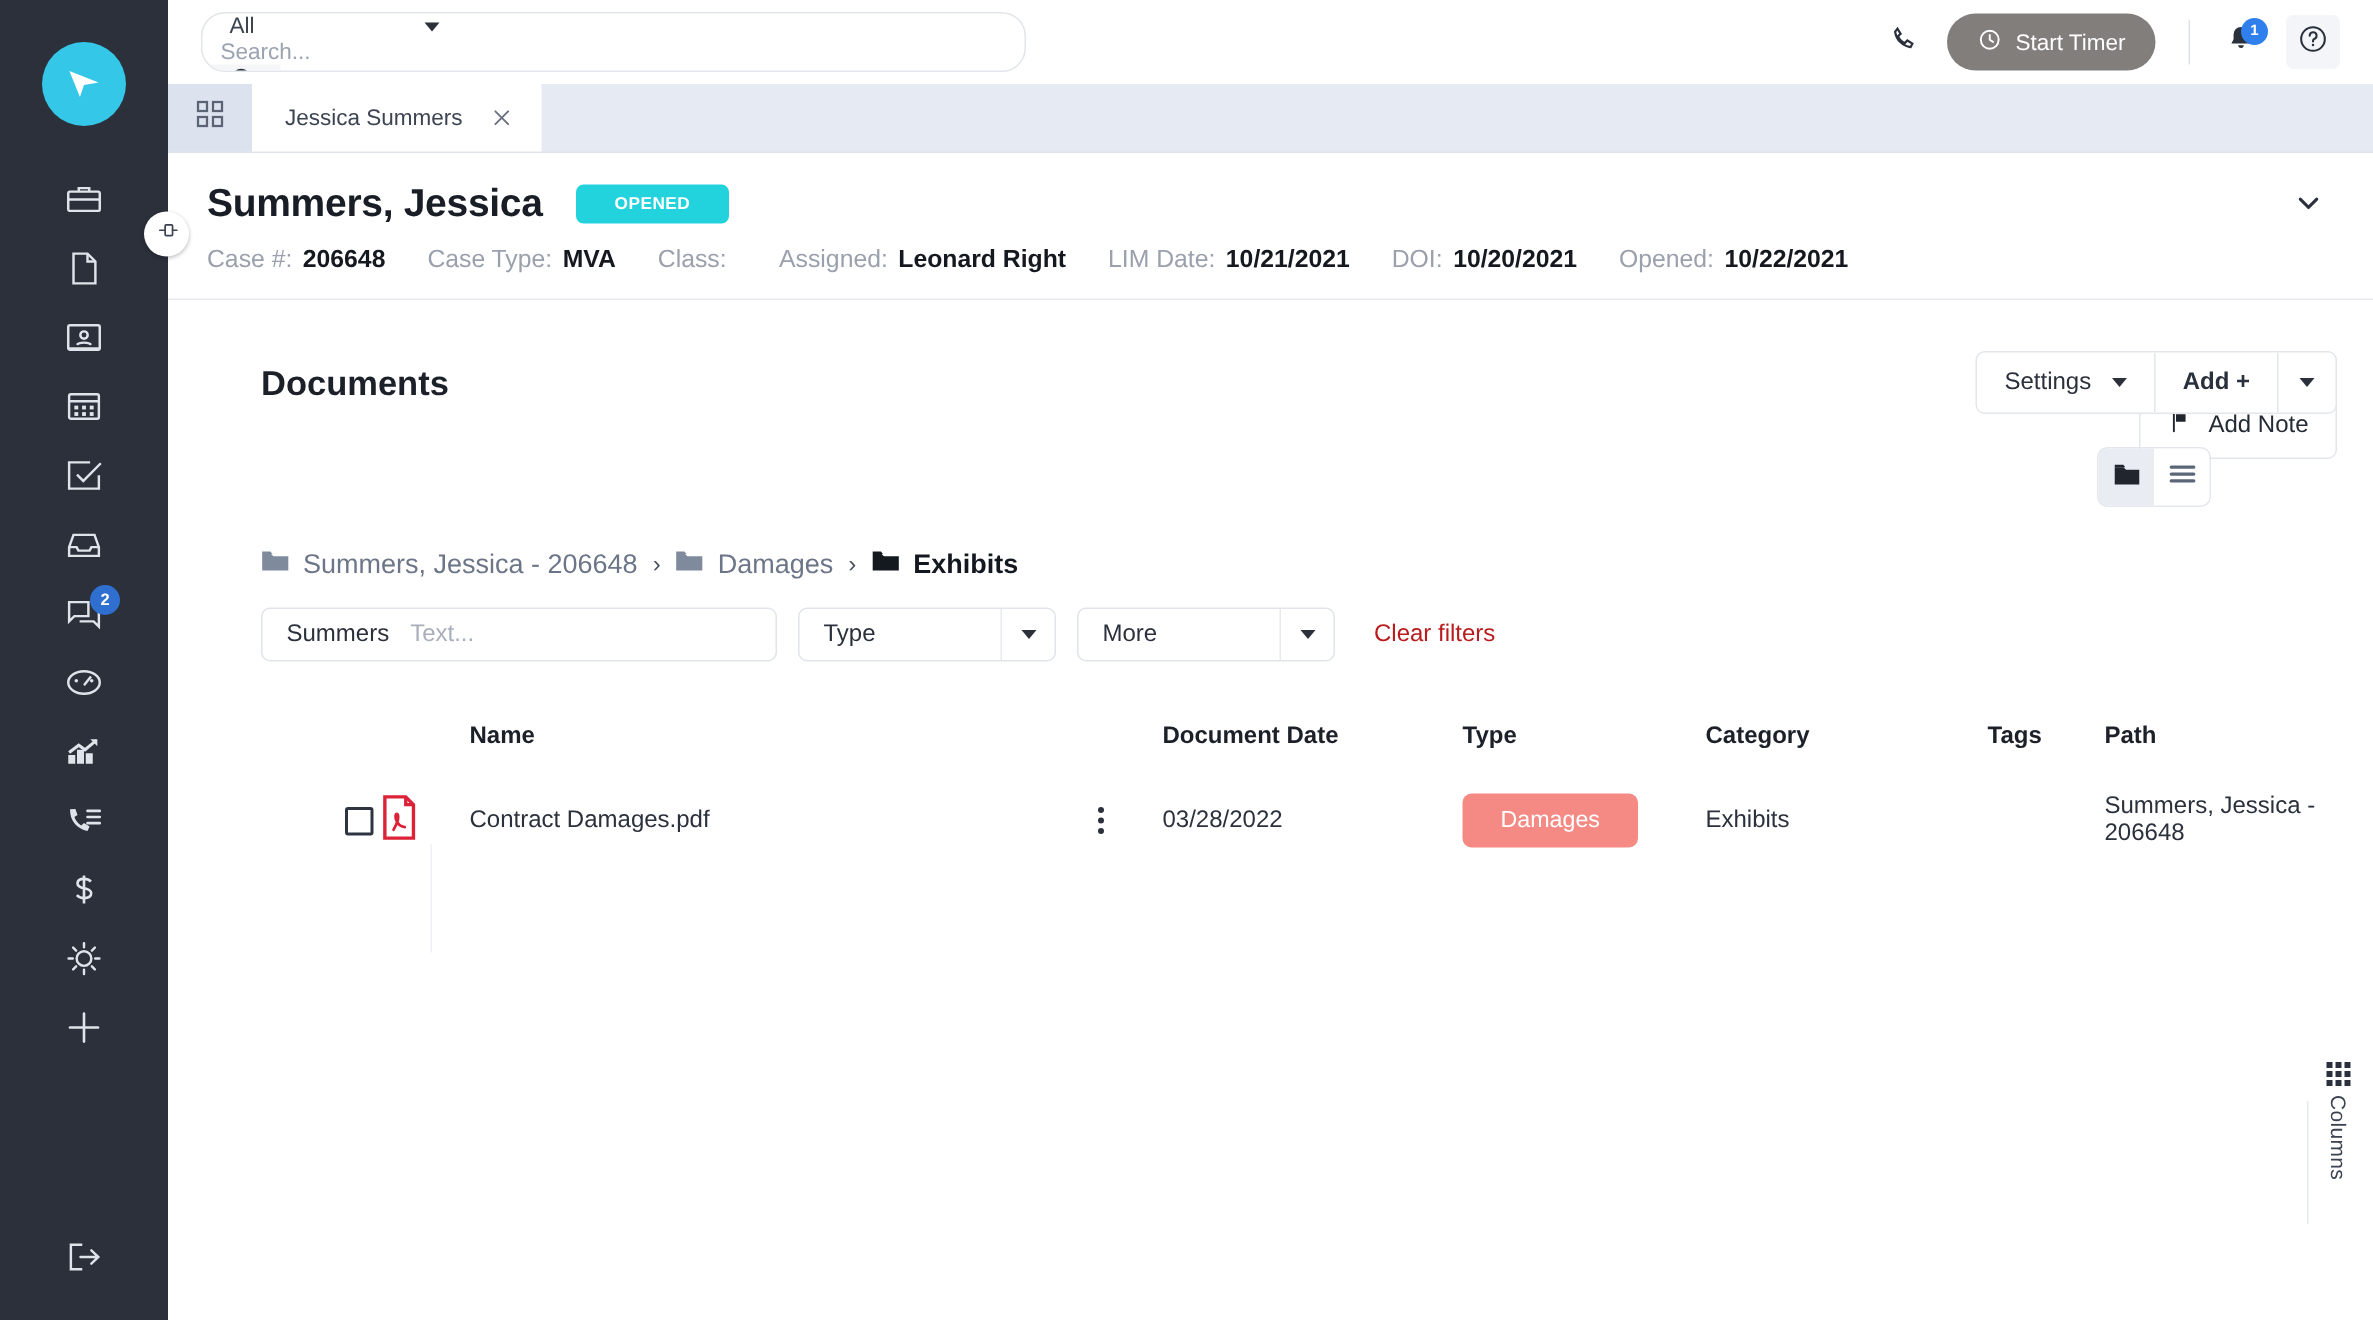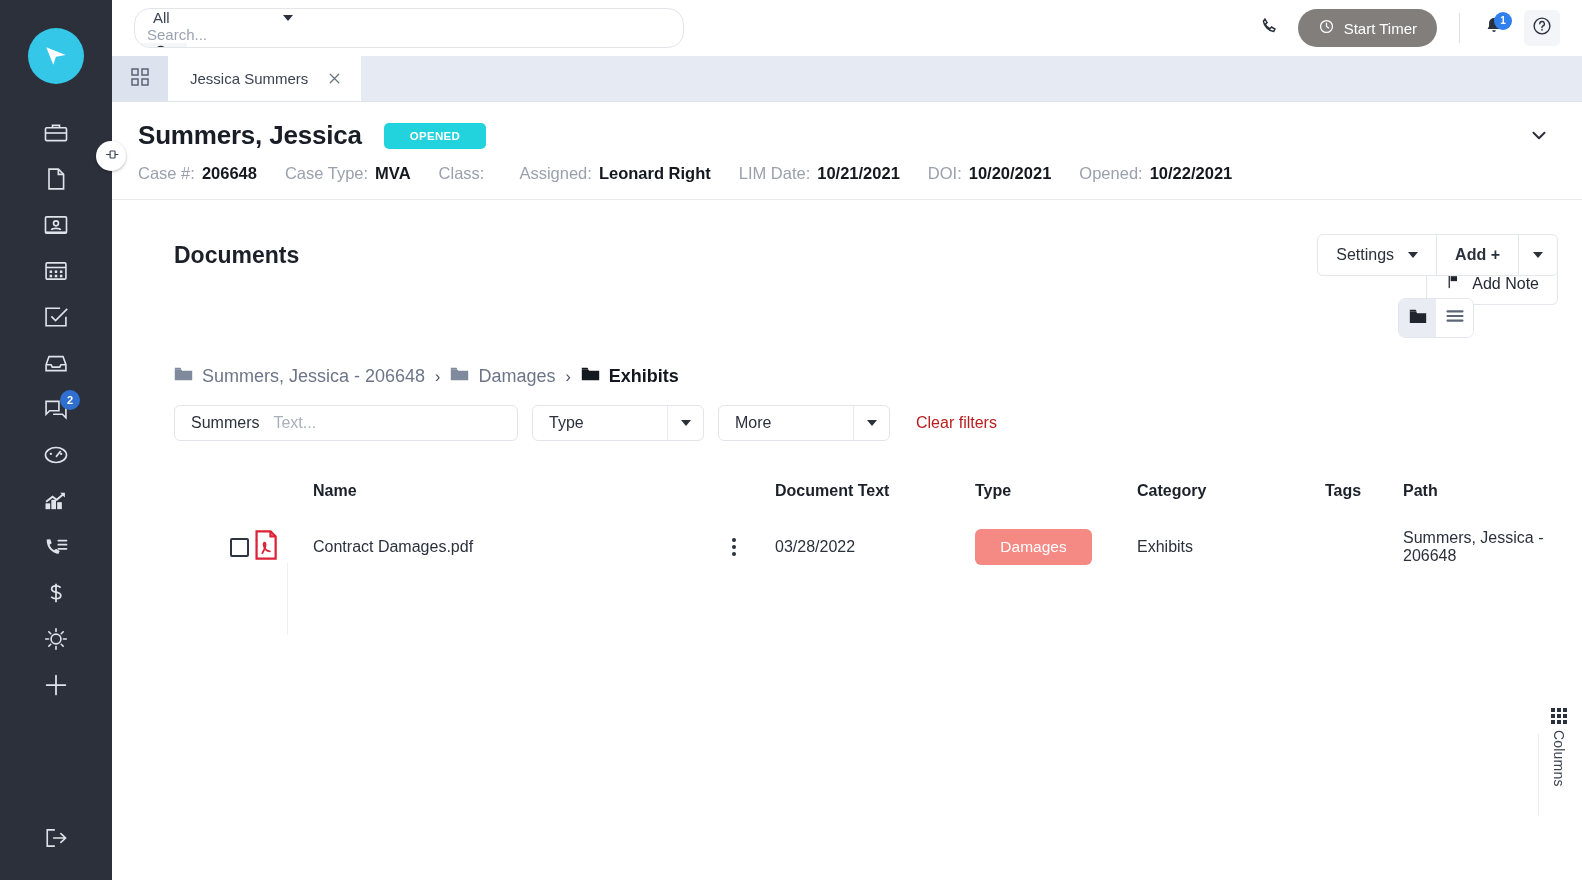--- a/index.html
+++ b/index.html
@@ -645,21 +645,21 @@
       </div>
 
       <div class="tbl">
         <div class="vrule"></div>
 
         <div class="tbl-grid" style="height:48px;">
           <div></div>
           <div></div>
           <div class="th">Name</div>
           <div></div>
-          <div class="th">Document Text</div>
+          <div class="th">Document Date</div>
           <div class="th">Type</div>
           <div class="th">Category</div>
           <div class="th">Tags</div>
           <div class="th">Path</div>
         </div>
 
         <div class="tbl-grid tr">
           <div>
             <div class="chk"></div>
           </div>

